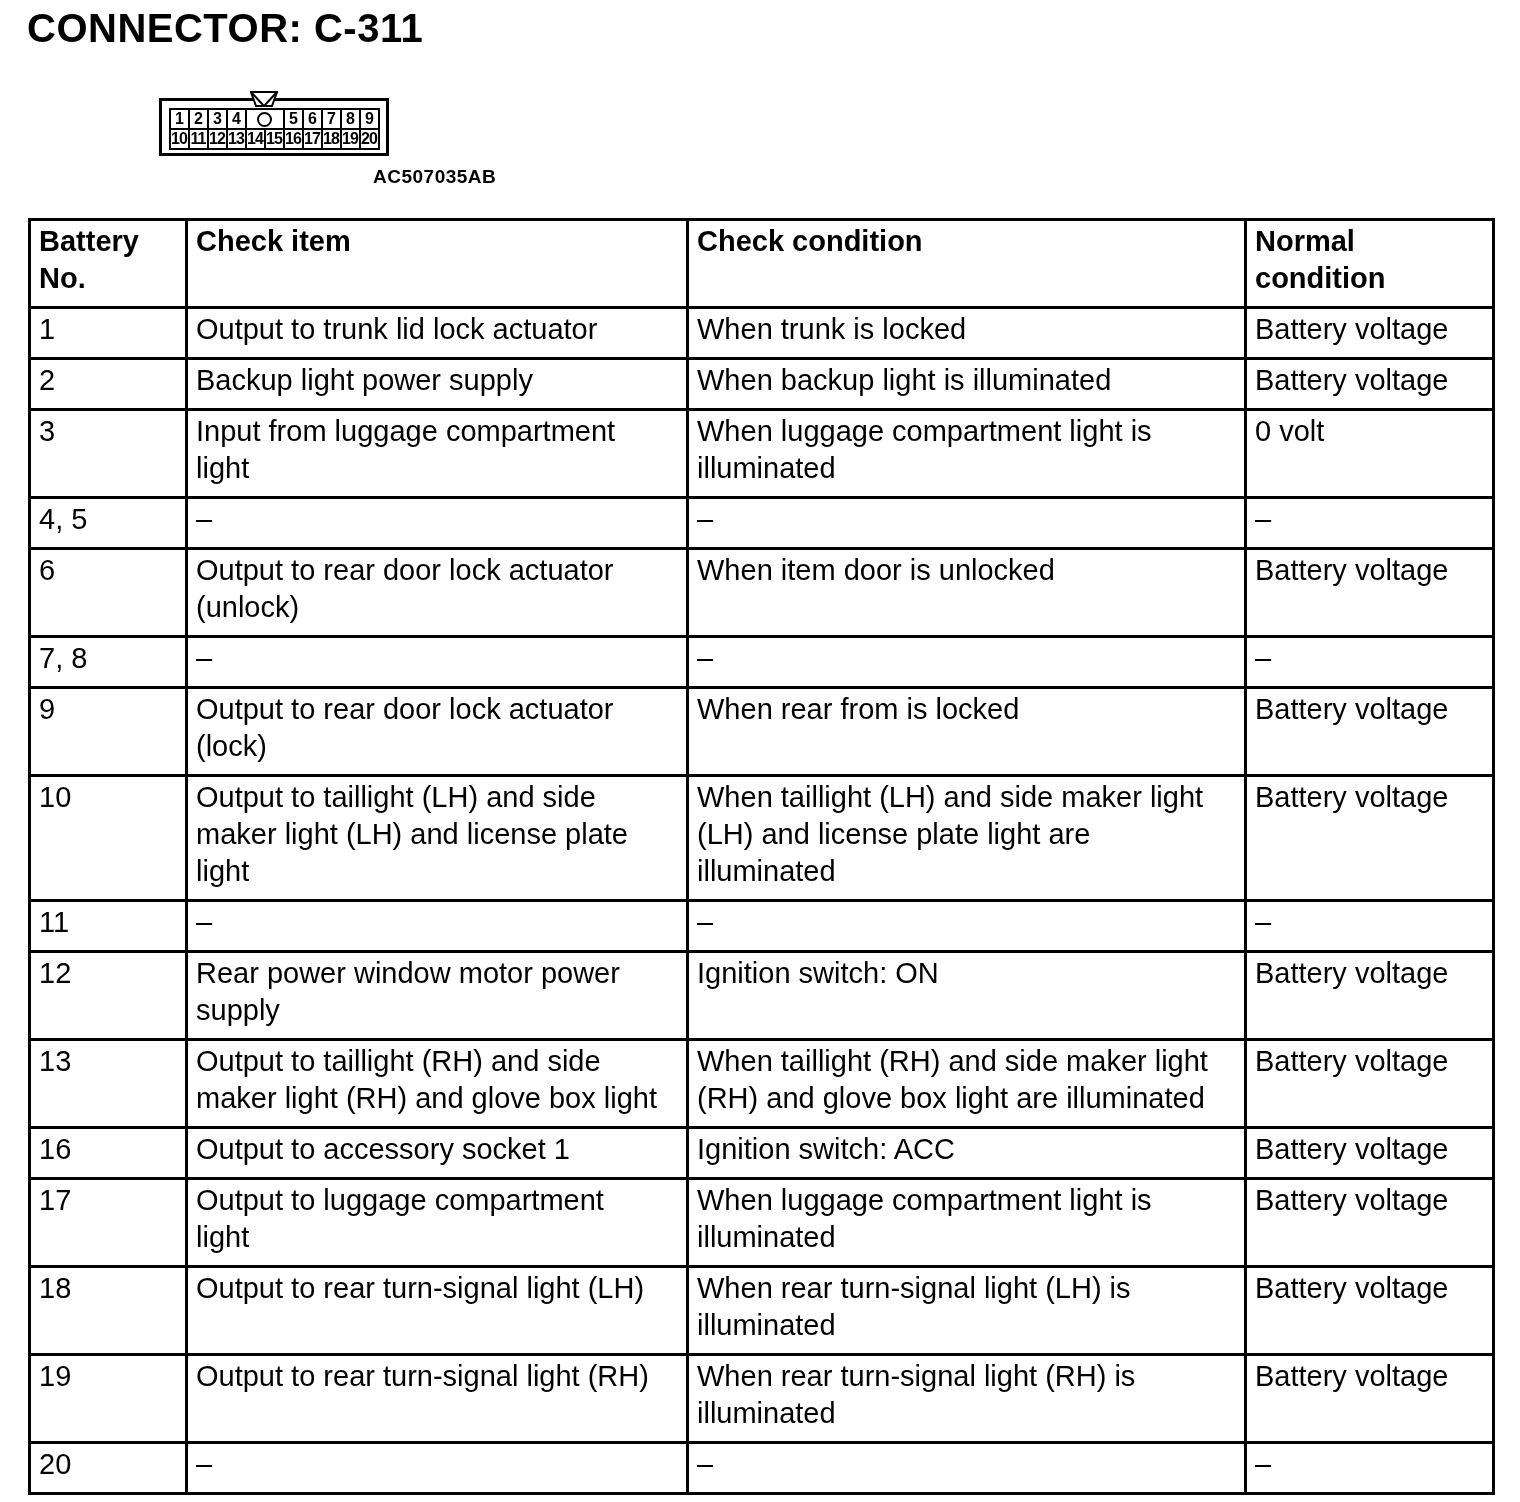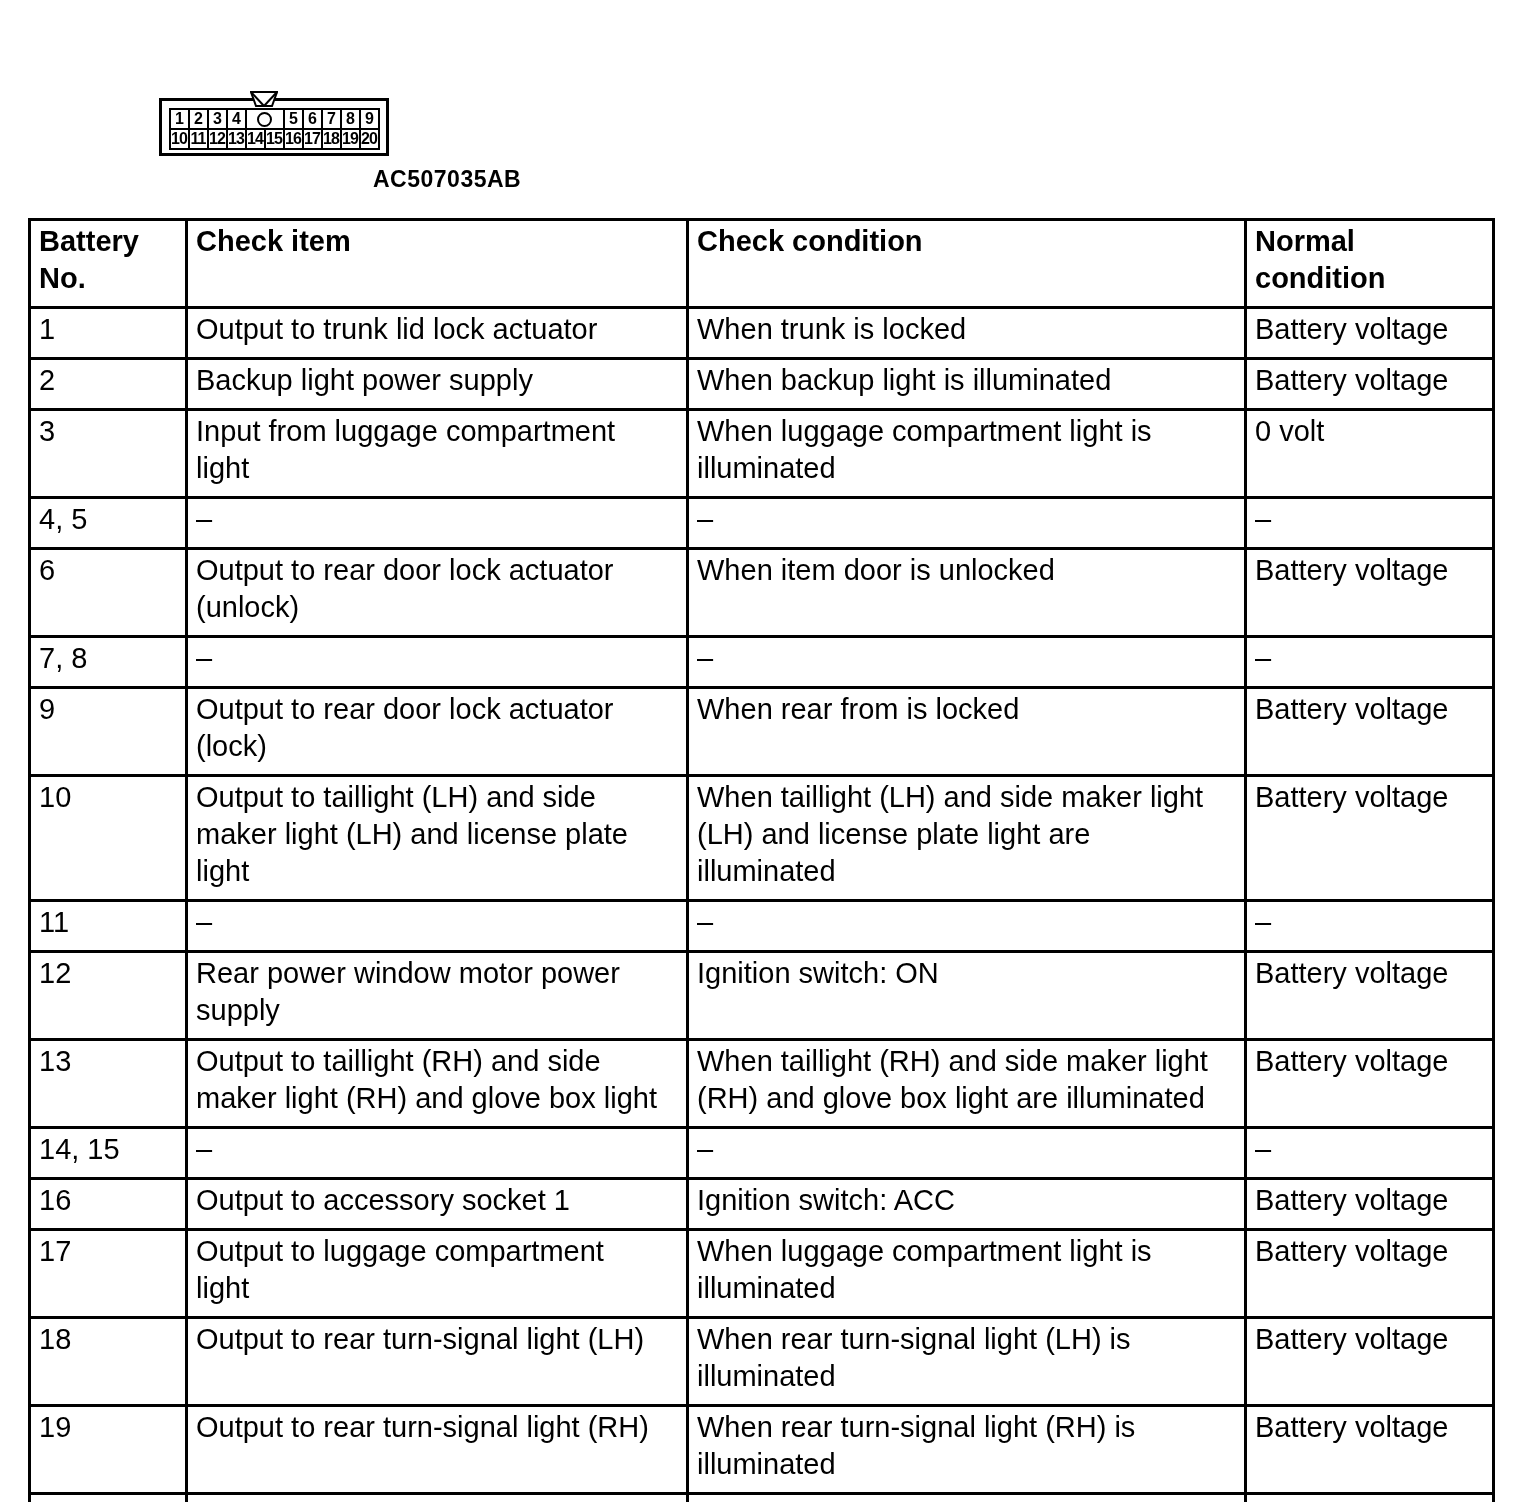--- a/index.html
+++ b/index.html
@@ -71,21 +71,21 @@
     border: 2px solid #000;
     border-radius: 50%;
     margin: 0 auto;
   }
 
   
   .figure-code {
     position: absolute;
     left: 373px;
     top: 166px;
-    font-size: 23px;
+    font-size: 19px;
     font-weight: bold;
     letter-spacing: 0.5px;
   }
 
   
   .check-table {
     position: absolute;
     left: 28px;
     top: 218px;
     width: 1464px;
@@ -107,20 +107,21 @@
     word-wrap: break-word;
   }
   .check-table th { font-weight: bold; }
   .check-table td:nth-child(2) { padding-right: 21px; }
 </style>
 </head>
 <body>
 
 <div class="page">
 
+  <h1 class="title">CONNECTOR: C-311</h1>
 
   <div class="connector">
     <svg class="key-tab" viewBox="0 0 28 17">
       <polygon points="1,1 27,1 22,15 6,15" fill="#ffffff" stroke="#000000" stroke-width="2"></polygon>
       <line x1="1" y1="1" x2="14" y2="15" stroke="#000000" stroke-width="2"></line>
       <line x1="27" y1="1" x2="14" y2="15" stroke="#000000" stroke-width="2"></line>
     </svg>
     <table class="pin-table">
       <tbody>
         <tr id="pin-row-top">
@@ -232,26 +233,20 @@
           <td>Ignition switch: ON</td>
           <td>Battery voltage</td>
         </tr>
         <tr>
           <td>13</td>
           <td>Output to taillight (RH) and side maker light (RH) and glove box light</td>
           <td>When taillight (RH) and side maker light (RH) and glove box light are illuminated</td>
           <td>Battery voltage</td>
         </tr>
         <tr>
-          <td>14, 15</td>
-          <td>–</td>
-          <td>–</td>
-          <td>–</td>
-        </tr>
-        <tr>
           <td>16</td>
           <td>Output to accessory socket 1</td>
           <td>Ignition switch: ACC</td>
           <td>Battery voltage</td>
         </tr>
         <tr>
           <td>17</td>
           <td>Output to luggage compartment light</td>
           <td>When luggage compartment light is illuminated</td>
           <td>Battery voltage</td>

